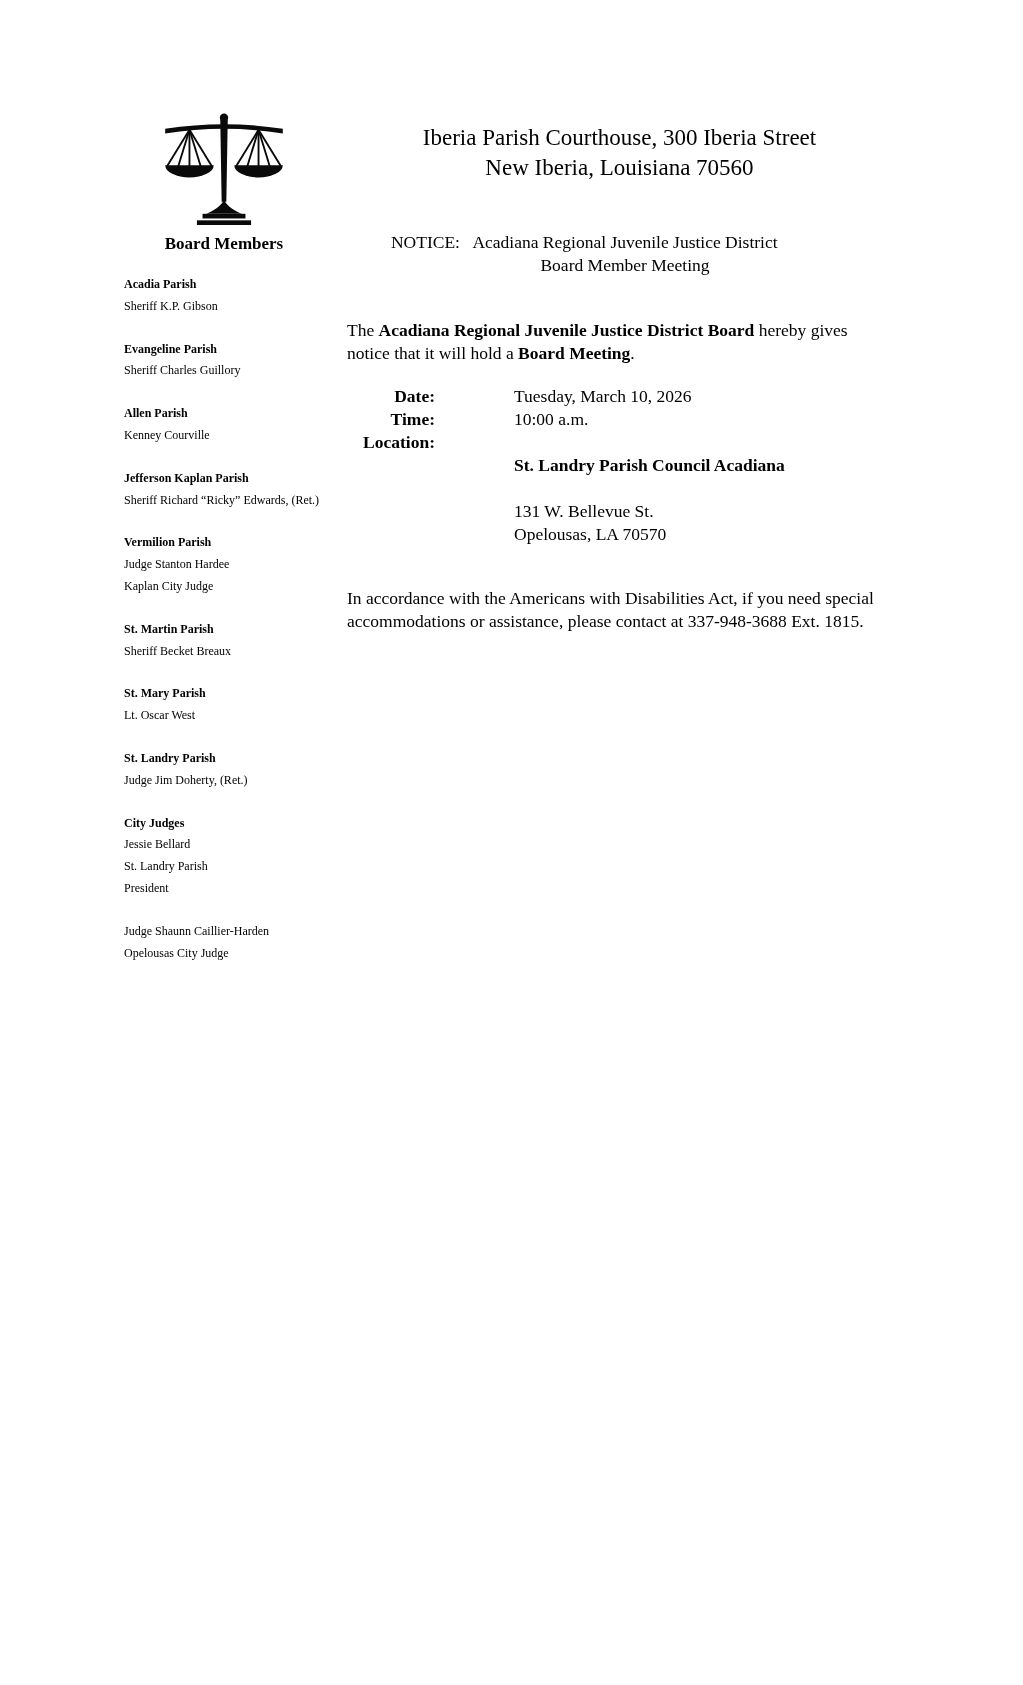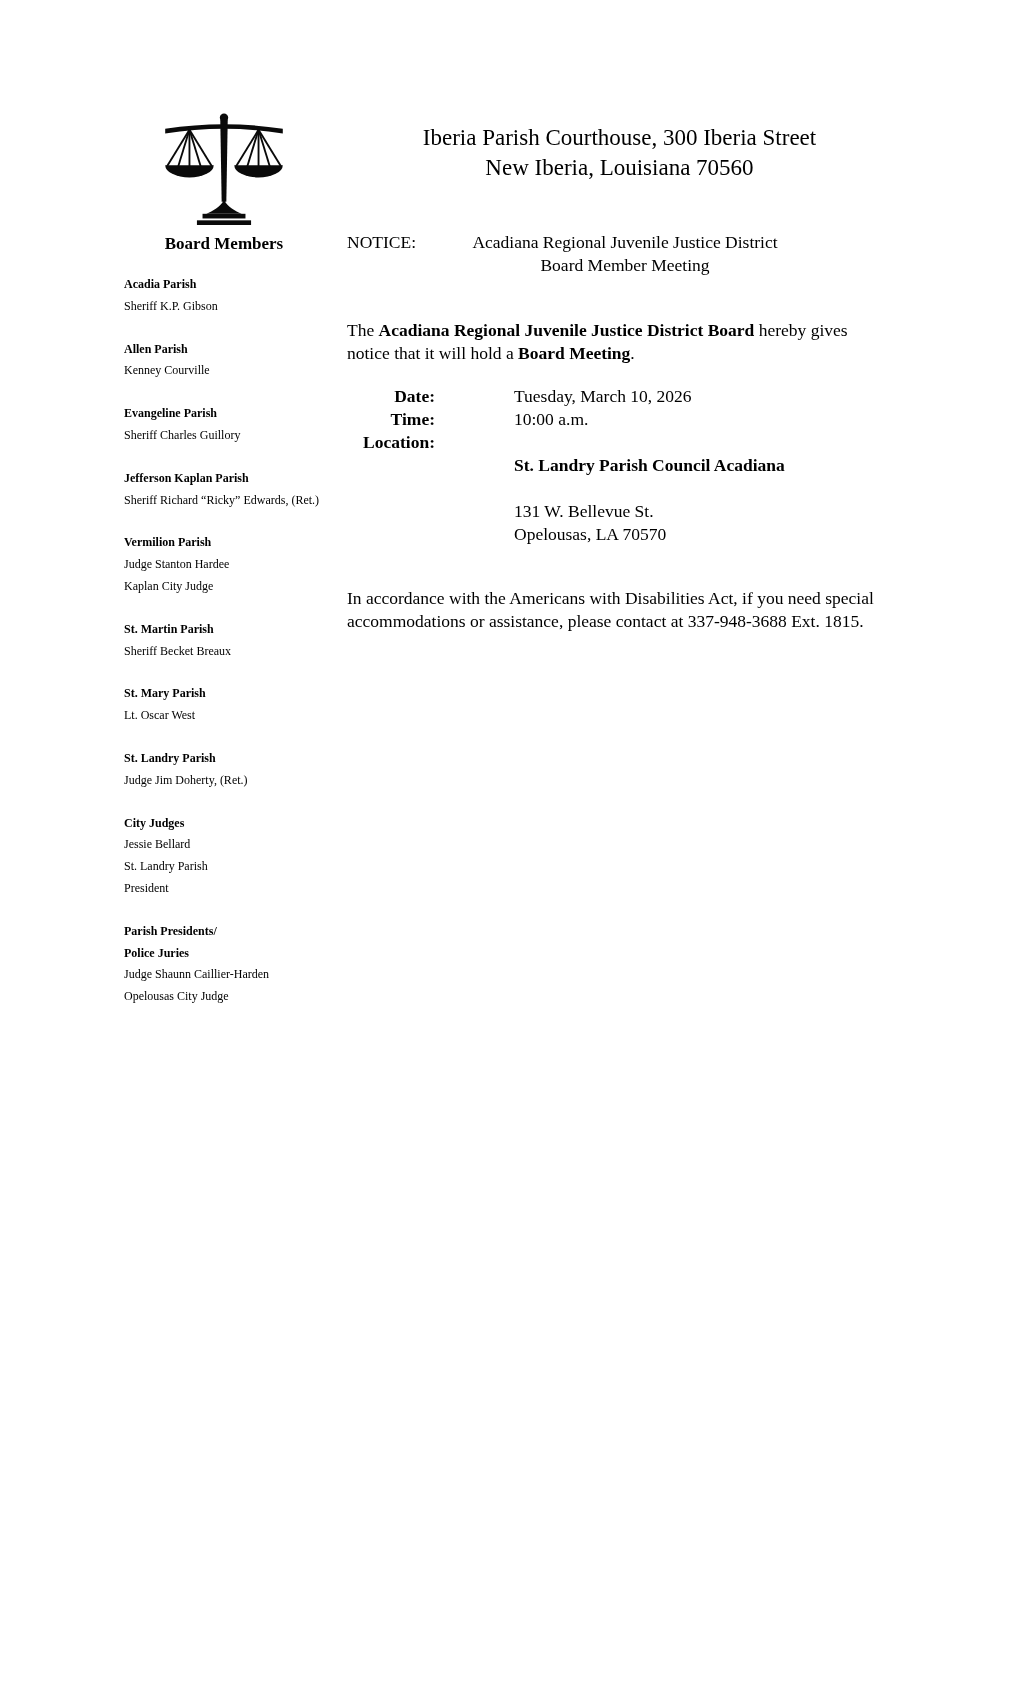--- a/index.html
+++ b/index.html
@@ -67,21 +67,21 @@
     text-align: center;
     white-space: pre-line;
     margin-top: 5px;
   }
   .notice-row {
     display: flex;
     margin-top: 48px;
     font-size: 17.5px;
     line-height: 23px;
   }
-  .notice-label { width: 113px; flex: none; }
+  .notice-label { width: 113px; flex: none; text-align: right; }
   .notice-text {
     width: 330px;
     flex: none;
     text-align: center;
     white-space: pre-line;
   }
   .intro {
     margin-top: 42px;
     font-size: 17.5px;
     line-height: 23px;
@@ -148,26 +148,26 @@
       </span>
     </div>
     <div class="board-heading">Board Members</div>
 
     <div class="members">
       <div class="member">
         <div class="parish">Acadia Parish</div>
         <div class="names">Sheriff K.P. Gibson</div>
       </div>
       <div class="member">
+        <div class="parish">Evangeline Parish</div>
+        <div class="names">Sheriff Charles Guillory</div>
+      </div>
+      <div class="member">
         <div class="parish">Allen Parish</div>
         <div class="names">Kenney Courville</div>
-      </div>
-      <div class="member">
-        <div class="parish">Evangeline Parish</div>
-        <div class="names">Sheriff Charles Guillory</div>
       </div>
       <div class="member">
         <div class="parish">Jefferson Kaplan Parish</div>
         <div class="names">Sheriff Richard “Ricky” Edwards, (Ret.)</div>
       </div>
       <div class="member">
         <div class="parish">Vermilion Parish</div>
         <div class="names">Judge Stanton Hardee
 Kaplan City Judge</div>
       </div>
@@ -183,22 +183,20 @@
         <div class="parish">St. Landry Parish</div>
         <div class="names">Judge Jim Doherty, (Ret.)</div>
       </div>
       <div class="member">
         <div class="parish">City Judges</div>
         <div class="names">Jessie Bellard
 St. Landry Parish
 President</div>
       </div>
       <div class="member">
-        <div class="parish">Parish Presidents/
-Police Juries</div>
         <div class="names">Judge Shaunn Caillier-Harden
 Opelousas City Judge</div>
       </div>
     </div>
   </div>
 
   <div class="main">
     <div class="doc-address">Iberia Parish Courthouse, 300 Iberia Street
 New Iberia, Louisiana 70560</div>
 

